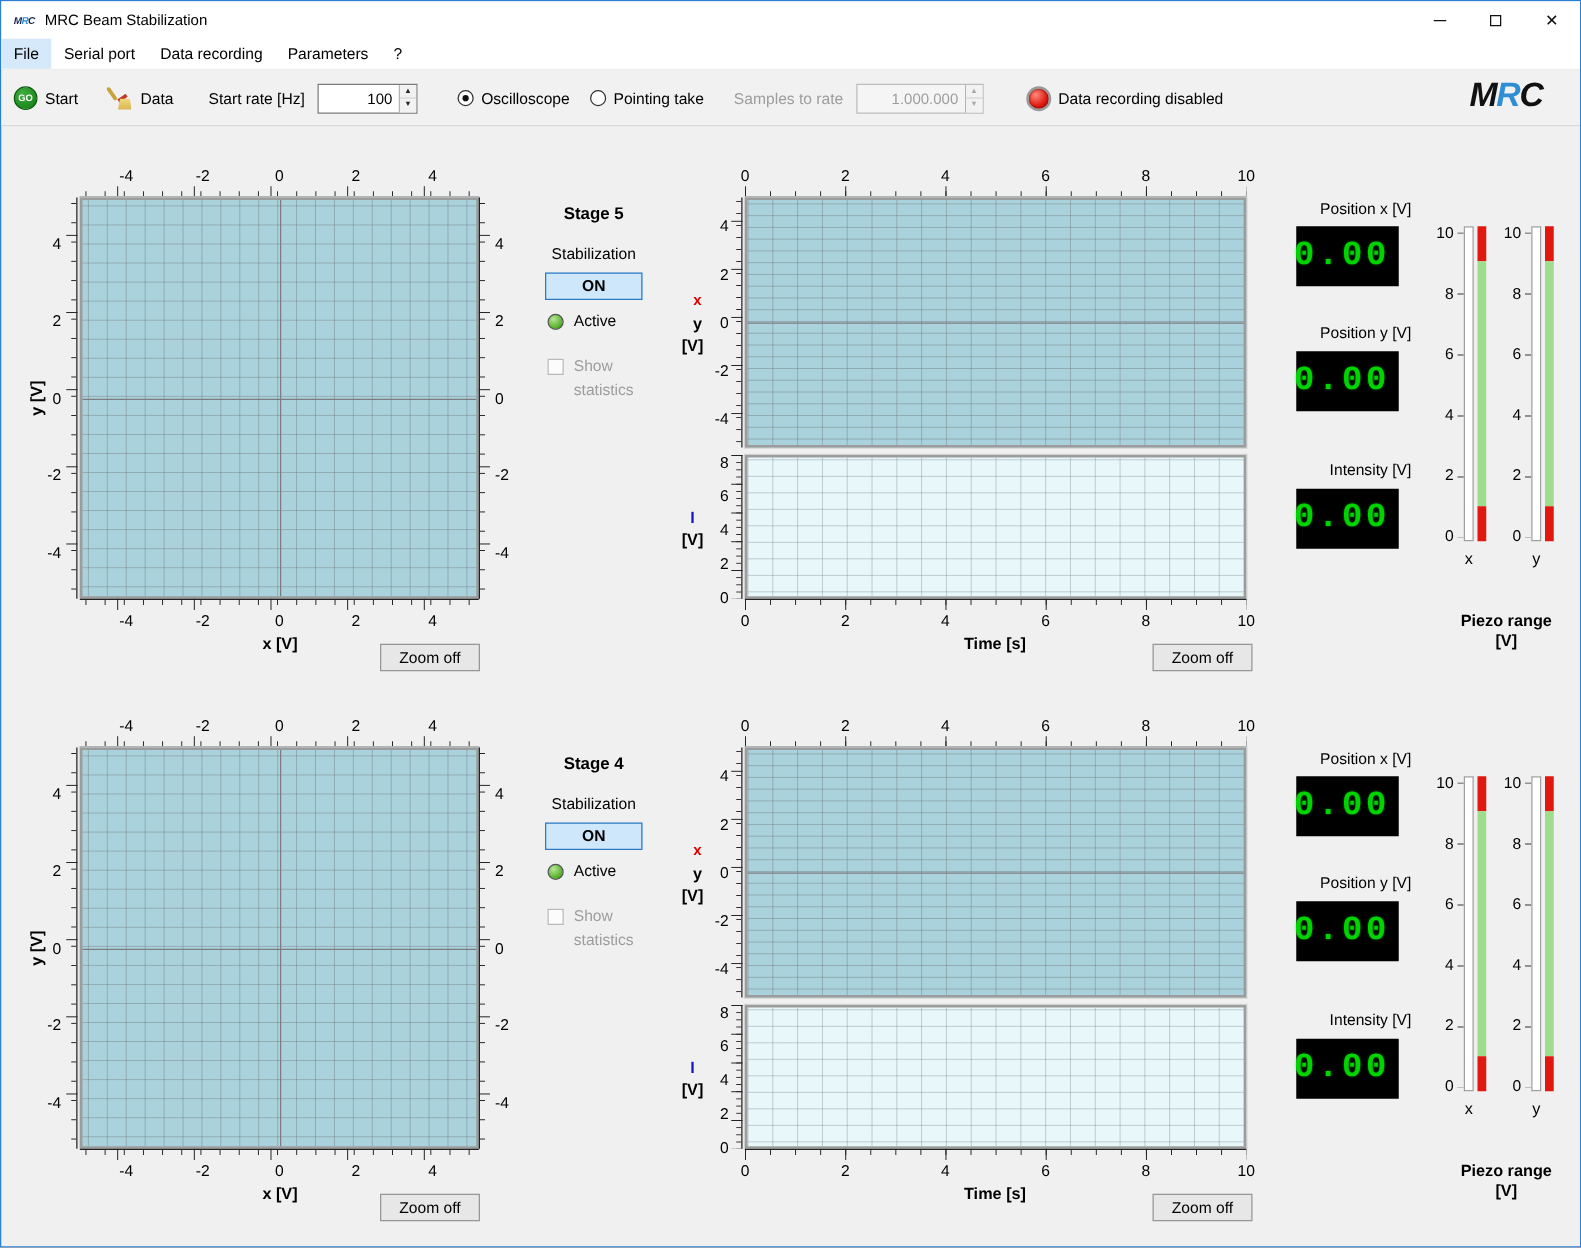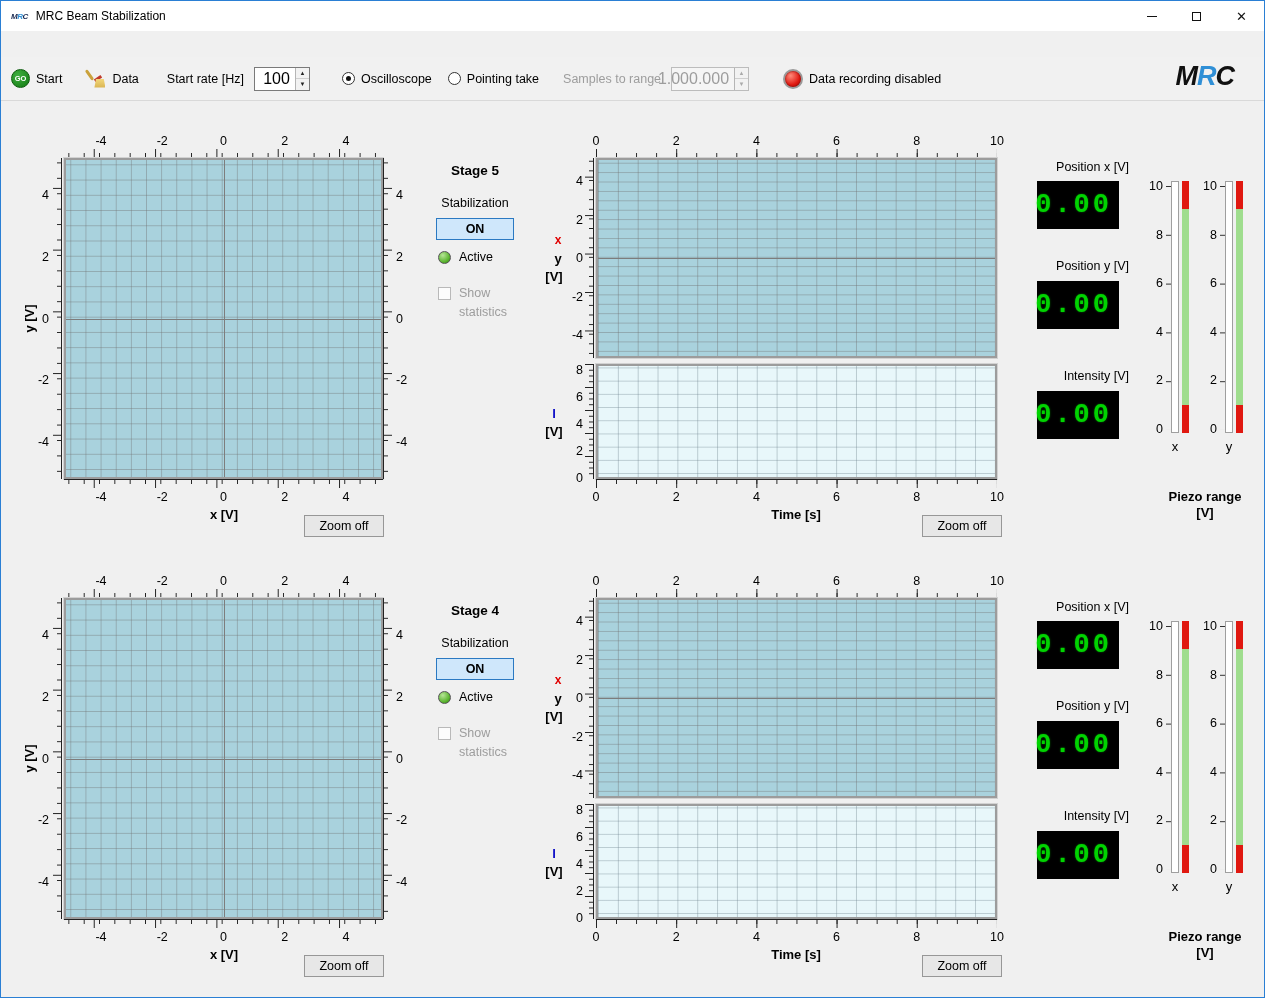--- a/index.html
+++ b/index.html
@@ -31,21 +31,21 @@
   .go-icon { margin-left:10px; width:19px; height:19px; border-radius:50%; background:radial-gradient(circle at 35% 30%, #3fae3f, #117a11);
              color:#fff; font-size:7.5px; font-weight:bold; display:flex; align-items:center; justify-content:center;
              border:1px solid #0c5c0c; }
   .tb-label { margin-left:6px; color:#000; }
   .broom { margin-left:24px; width:20px; height:20px; position:relative; }
   .broom .stick { position:absolute; left:2px; top:0px; width:3px; height:12px; background:#caa23c; transform:rotate(-35deg); border-radius:2px; }
   .broom .band { position:absolute; left:8px; top:8px; width:8px; height:3px; background:#c03a2b; transform:rotate(-35deg); }
   .broom .bristles { position:absolute; left:8px; top:10px; width:11px; height:9px;
                      background:linear-gradient(#f2d77a,#d9b452); clip-path:polygon(15% 0,85% 0,100% 100%,0 100%); }
   .spinbox { display:flex; height:24px; border:1px solid #7a7a7a; background:#fff; }
-  .spinbox .val { width:40px; display:flex; align-items:center; justify-content:flex-end; padding-right:5px; font-size:16px; }
+  .spinbox .val { width:40px; display:flex; align-items:center; justify-content:flex-end; padding-right:5px; font-size:12px;margin-left:24px; }
   .spinbox .btns { width:14px; border-left:1px solid #b5b5b5; display:flex; flex-direction:column; }
   .spinbox .btns span { flex:1; font-size:6px; display:flex; align-items:center; justify-content:center; color:#222; background:#f2f2f2; }
   .spinbox .btns span:first-child { border-bottom:1px solid #cfcfcf; }
   .spinbox.disabled { border-color:#bcbcbc; background:#f5f5f5; }
   .spinbox.disabled .val { color:#9d9d9d; }
   .spinbox.disabled .btns span { color:#aaa; }
   .radio { width:13px; height:13px; border-radius:50%; border:1px solid #333; background:#fff; position:relative; }
   .radio.sel::after { content:""; position:absolute; left:3px; top:3px; width:5px; height:5px; border-radius:50%; background:#111; }
   .led-red { margin-left:34px; width:20px; height:20px; border-radius:50%;
              background:radial-gradient(circle at 35% 30%, #ff8a7a, #e01810 60%, #9d0b06);
@@ -147,20 +147,27 @@
         </div>
       <div class="win-btn">
           <span class="glyph-max"></span>
         </div>
       <div class="win-btn">
           <span class="glyph-close">✕</span>
         </div>
     </div>
   </div>
 
+  <div class="menubar">
+    <div class="menu-item hl">File</div>
+    <div class="menu-item">Serial port</div>
+    <div class="menu-item">Data recording</div>
+    <div class="menu-item">Parameters</div>
+    <div class="menu-item">?</div>
+  </div>
 
   <div class="toolbar">
     <div class="go-icon">GO</div>
     <span class="tb-label">Start</span>
     <div class="broom">
         <div class="stick"></div>
         <div class="band"></div>
         <div class="bristles"></div>
       </div>
     <span class="tb-label">Data</span>
@@ -169,21 +176,21 @@
       <span class="val">100</span>
       <span class="btns">
           <span>▲</span>
           <span>▼</span>
         </span>
     </div>
     <div class="radio sel" style="margin-left:32px;"></div>
     <span class="tb-label">Oscilloscope</span>
     <div class="radio" style="margin-left:16px;"></div>
     <span class="tb-label">Pointing take</span>
-    <span class="tb-label" style="margin-left:24px; color:#9d9d9d;">Samples to range</span>
+    <span class="tb-label" style="margin-left:24px; color:#9d9d9d;">Samples to rate</span>
     <div class="spinbox disabled" style="margin-left:10px;justify-content:center;">
       <span class="val" style="width:62px;">1.000.000</span>
       <span class="btns">
           <span>▲</span>
           <span>▼</span>
         </span>
     </div>
     <div class="led-red"></div>
     <span class="tb-label">Data recording disabled</span>
     <div class="brand"><span>M</span><span class="r">R</span><span>C</span></div>

